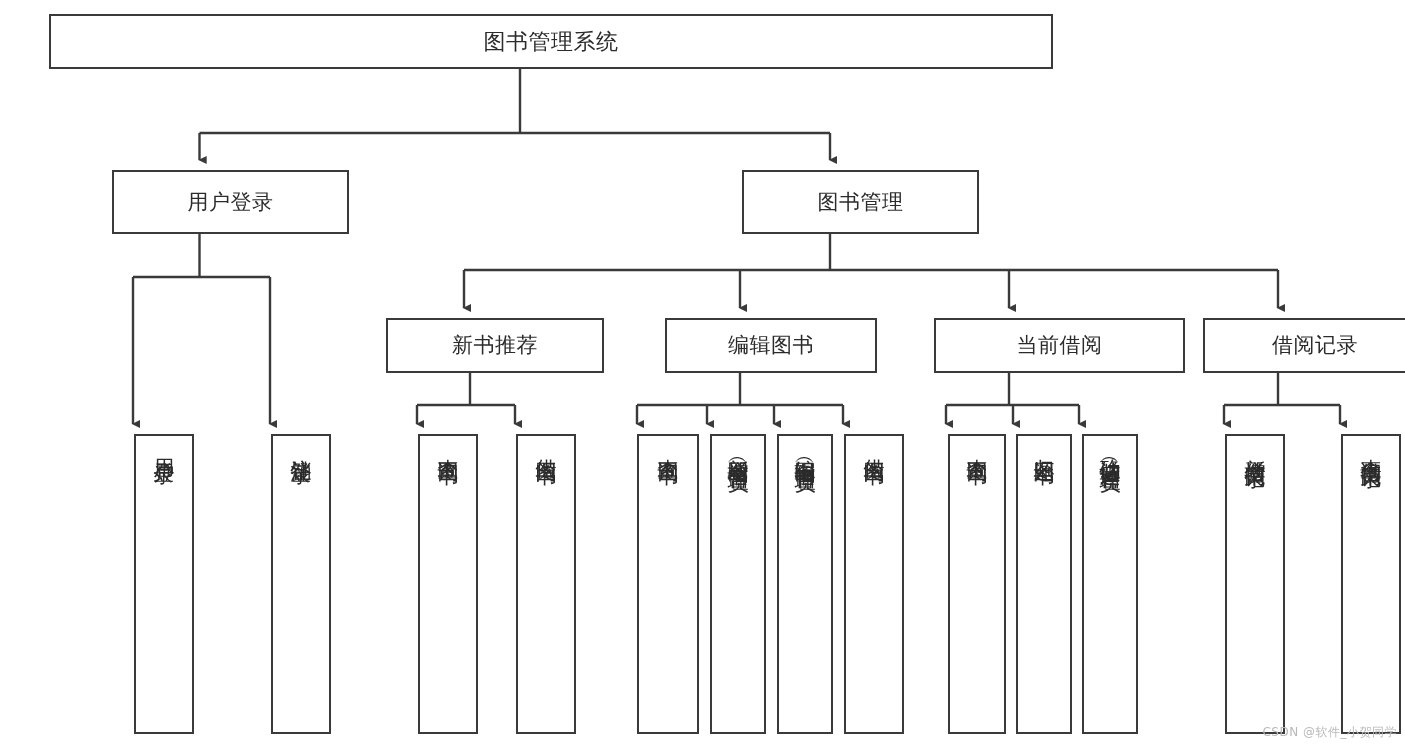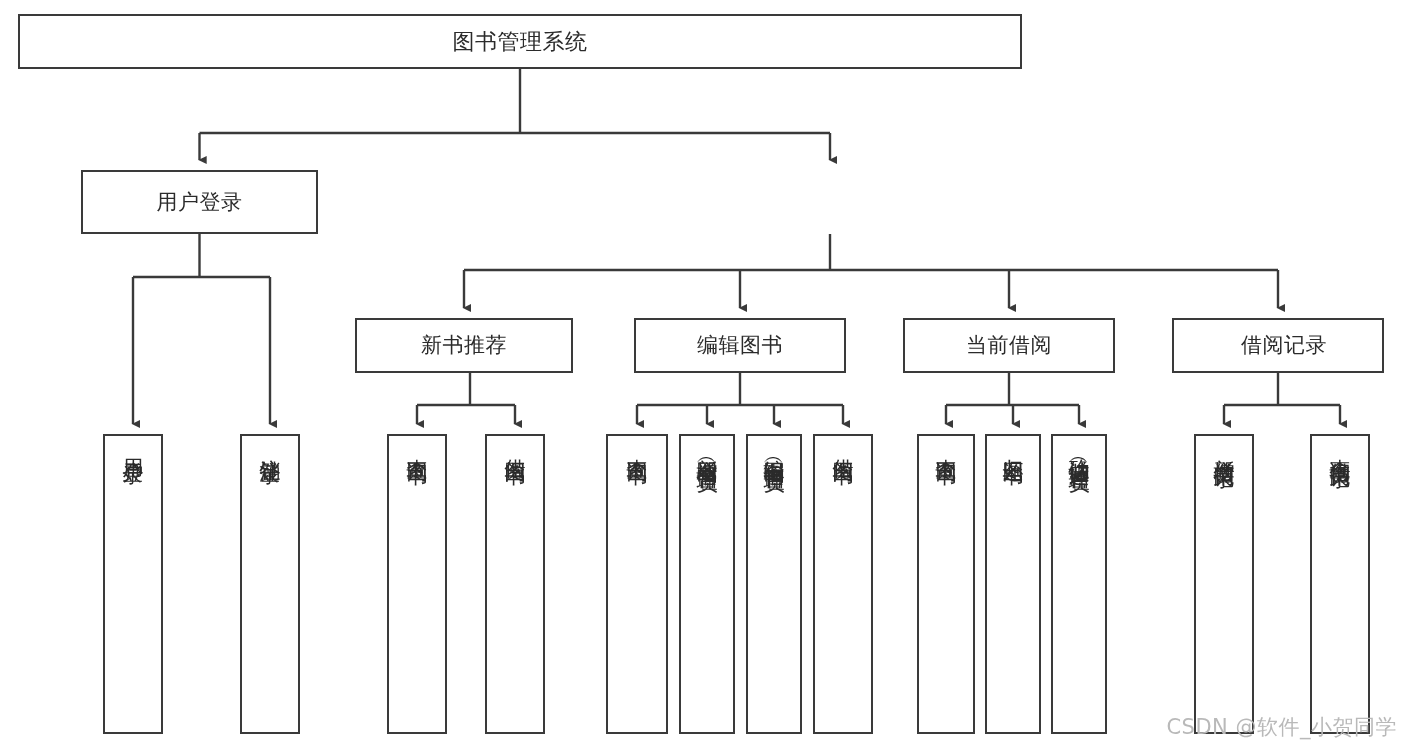--- a/index.html
+++ b/index.html
@@ -27,20 +27,21 @@
   }
   .node {
     position: absolute;
     box-sizing: border-box;
     background: #ffffff;
     border: 2px solid #3a3a3a;
     display: flex;
     align-items: center;
     justify-content: center;
     color: #2b2b2b;
+    margin-left: 31px;
   }
   .node-label {
     display: block;
     text-align: center;
     line-height: 1.18;
     letter-spacing: 0.5px;
   }
   
   .node.horiz .node-label {
     writing-mode: horizontal-tb;
@@ -60,21 +61,21 @@
     text-orientation: upright;
     font-size: 21px;
     line-height: 1.05;
     letter-spacing: 2px;
     white-space: nowrap;
   }
   .watermark {
     position: absolute;
     right: 8px;
     bottom: 6px;
-    font-size: 21px;
+    font-size: 12px;
     color: #b9b9b9;
     letter-spacing: 0.5px;
     white-space: nowrap;
   }
 </style>
 </head>
 <body>
 
 <div id="canvas">
 
@@ -128,28 +129,31 @@
     </g>
   </svg>
 
   <div class="node horiz root" style="left: 18px; top: 14px; width: 1004px; height: 55px;">
     <span class="node-label">图书管理系统</span>
   </div>
 
   <div class="node horiz" style="left: 81px; top: 170px; width: 237px; height: 64px;">
     <span class="node-label">用户登录</span>
   </div>
+  <div class="node horiz" style="left: 711px; top: 170px; width: 237px; height: 64px;">
+    <span class="node-label">图书管理</span>
+  </div>
 
   <div class="node horiz" style="left: 355px; top: 318px; width: 218px; height: 55px;">
     <span class="node-label">新书推荐</span>
   </div>
   <div class="node horiz" style="left: 634px; top: 318px; width: 212px; height: 55px;">
     <span class="node-label">编辑图书</span>
   </div>
-  <div class="node horiz" style="left: 903px; top: 318px; width: 212px; height: 55px;">
+  <div class="node horiz" style="left: 903px; top: 318px; width: 251px; height: 55px;">
     <span class="node-label">当前借阅</span>
   </div>
   <div class="node horiz" style="left: 1172px; top: 318px; width: 212px; height: 55px; padding-left: 12px;">
     <span class="node-label">借阅记录</span>
   </div>
 
   <div class="node vert" style="left: 103px; top: 434px; width: 60px; height: 300px;">
     <span class="node-label">用户登录</span>
   </div>
   <div class="node vert" style="left: 240px; top: 434px; width: 60px; height: 300px;">

